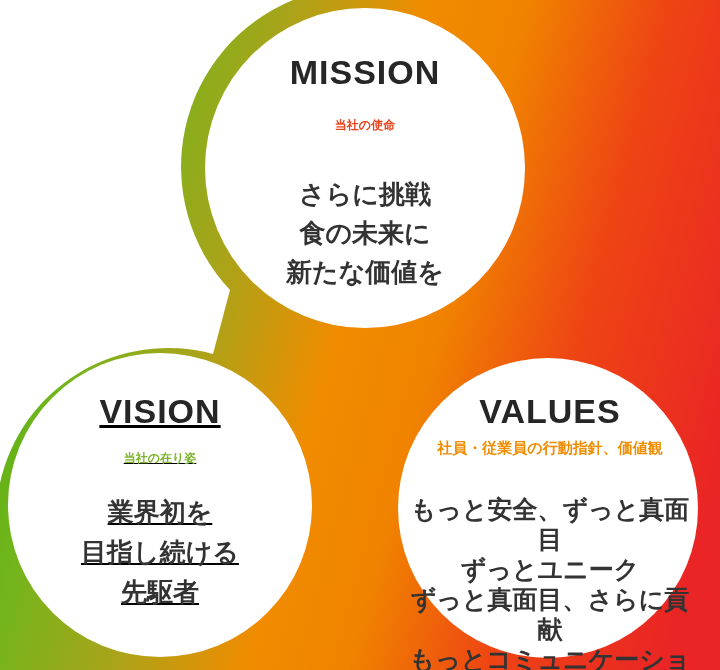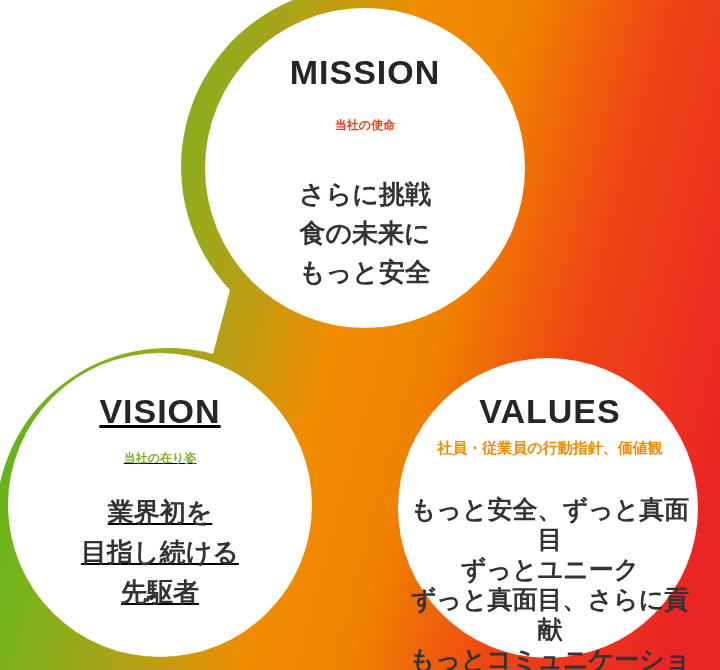--- a/index.html
+++ b/index.html
@@ -72,21 +72,21 @@
   <div class="circle mission"></div>
   <div class="circle vision"></div>
   <div class="circle values"></div>
 
   <div class="txt mission">
     <div class="title">MISSION</div>
     <div class="subtitle">当社の使命</div>
     <div class="body-lines">
         <div>さらに挑戦</div>
         <div>食の未来に</div>
-        <div>もっと安全</div>
+        <div>新たな価値を</div>
       </div>
   </div>
 
   <div class="txt vision">
     <div class="title">VISION</div>
     <div class="subtitle">当社の在り姿</div>
     <div class="body-lines">
         <div>業界初を</div>
         <div>目指し続ける</div>
         <div>先駆者</div>

